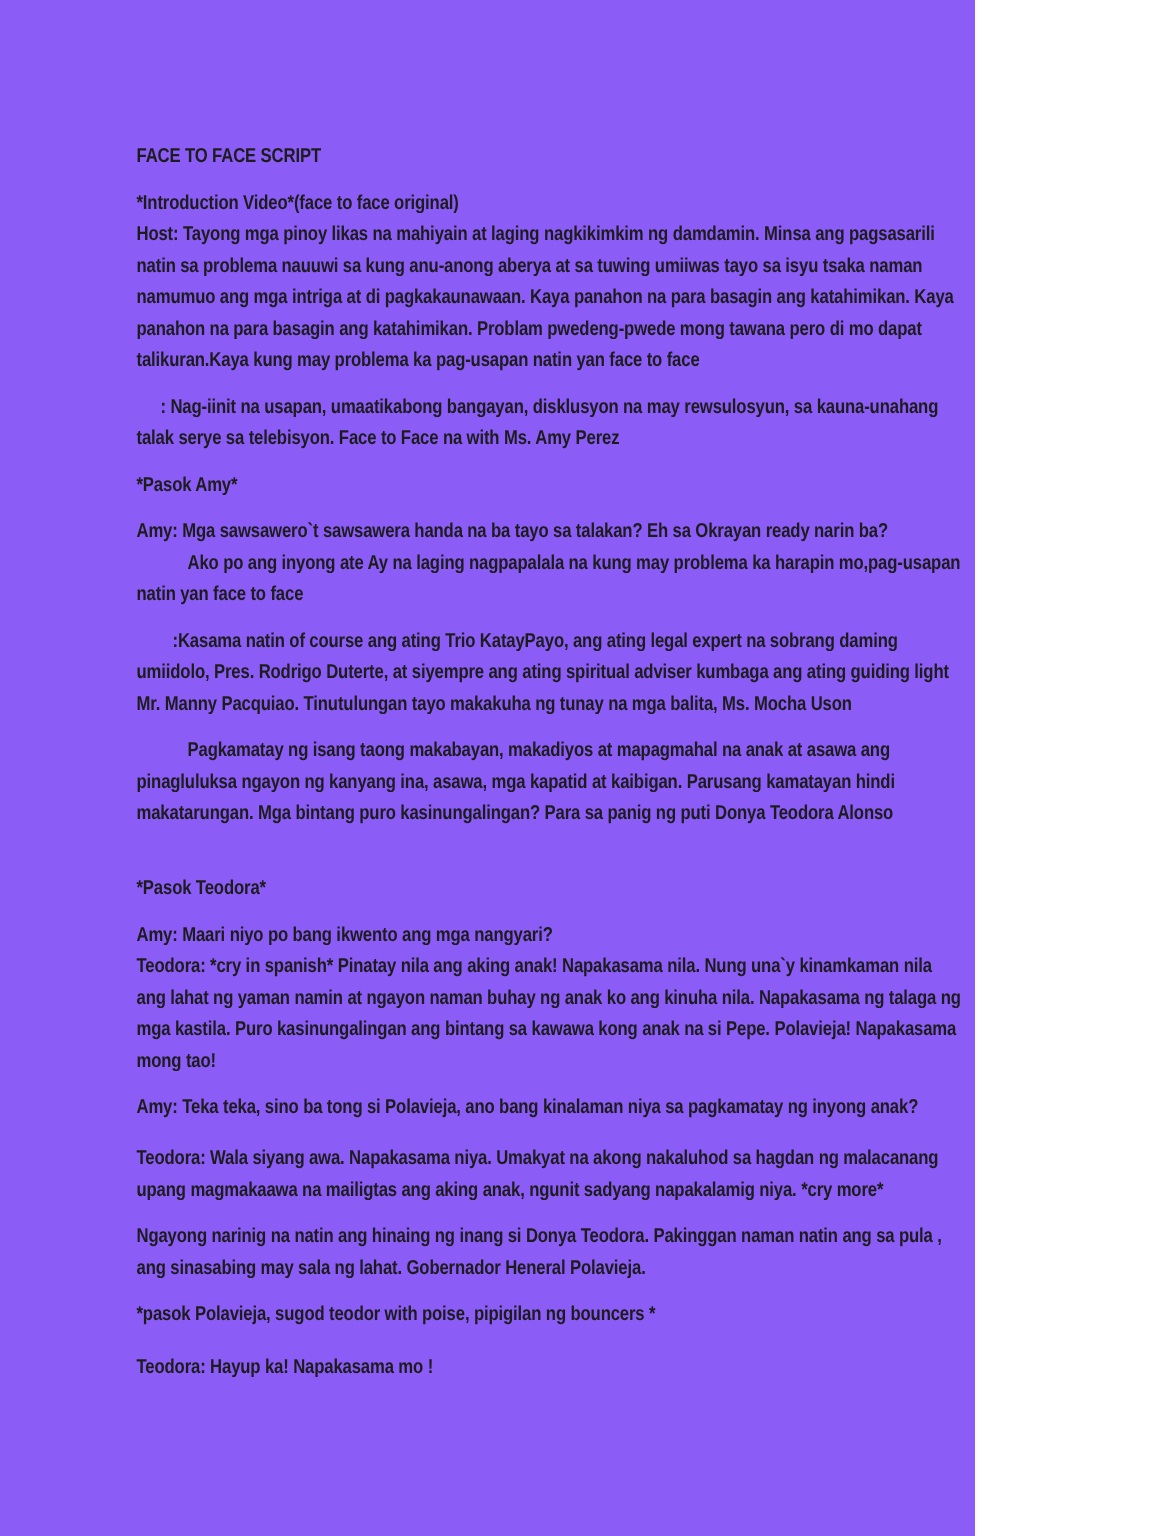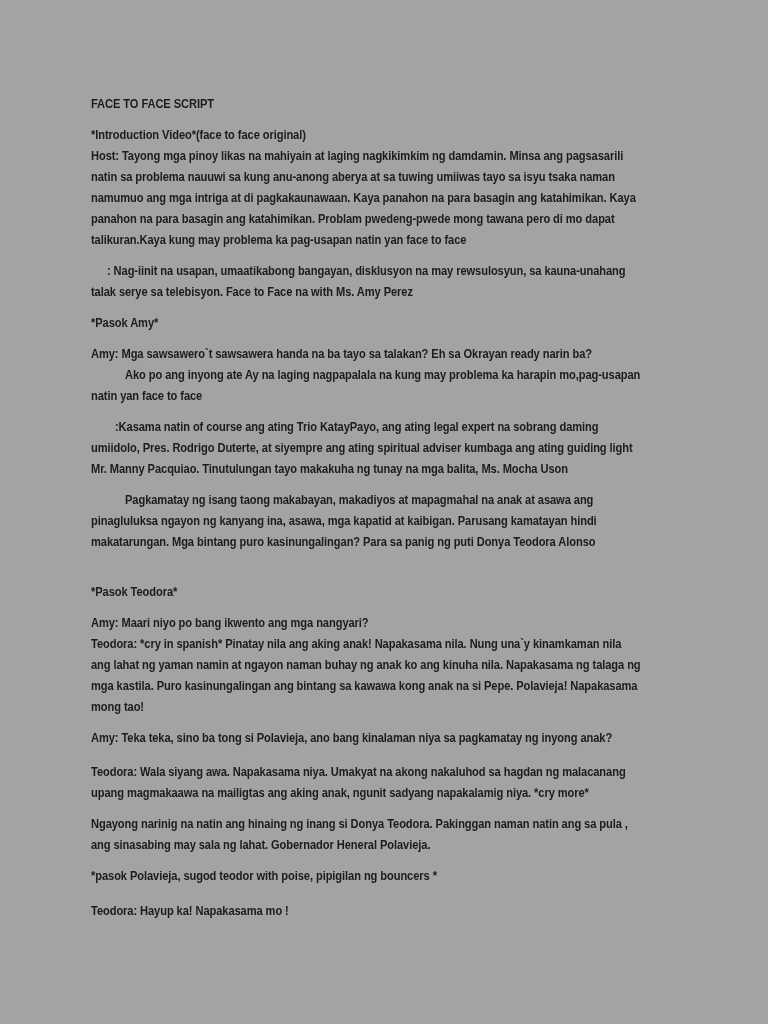--- a/index.html
+++ b/index.html
@@ -1,17 +1,17 @@
 <!DOCTYPE html>
 <html><head>
 <meta charset="utf-8">
 <style>
   html, body { margin:0; padding:0; background:#ffffff; }
   body { width:768px; height:1024px; position:relative; overflow:hidden; }
-  .page { position:absolute; left:0; top:0; width:768px; height:1024px; background:#a3a3a3;text-decoration:underline; }
+  .page { position:absolute; left:0; top:0; width:650px; height:1024px; background:#8b5cf6;text-decoration:underline; }
   .line {
     position:absolute;
     left:91px;
     white-space:nowrap;
     font-family:"Liberation Sans", sans-serif;
     font-size:13.4px;
     font-weight:bold;
     color:#1c1c1c;
     transform-origin:left top;
     transform:scaleX(0.83);

